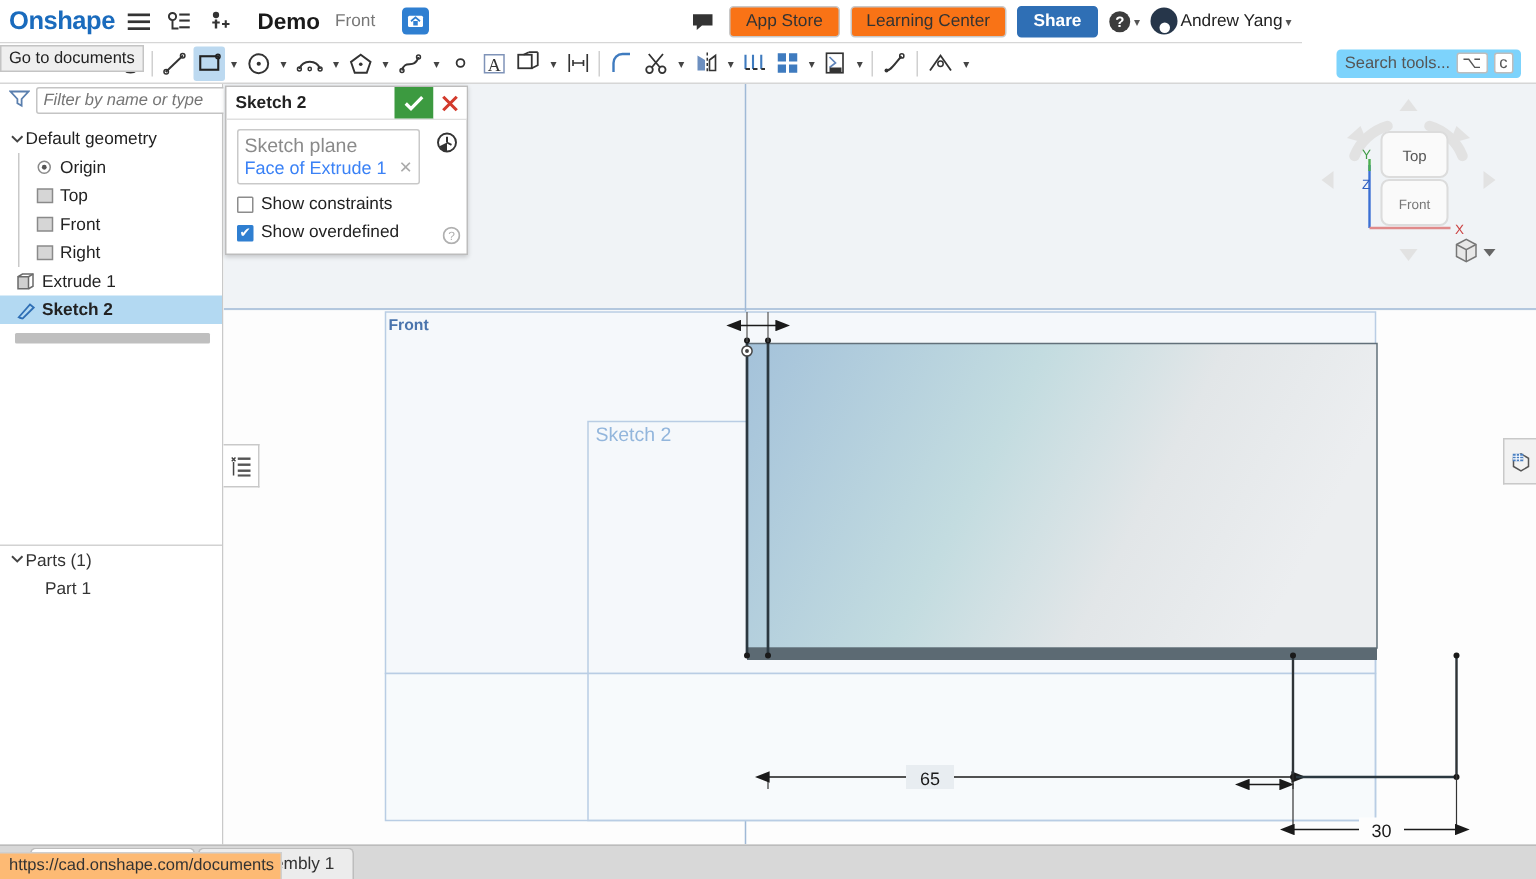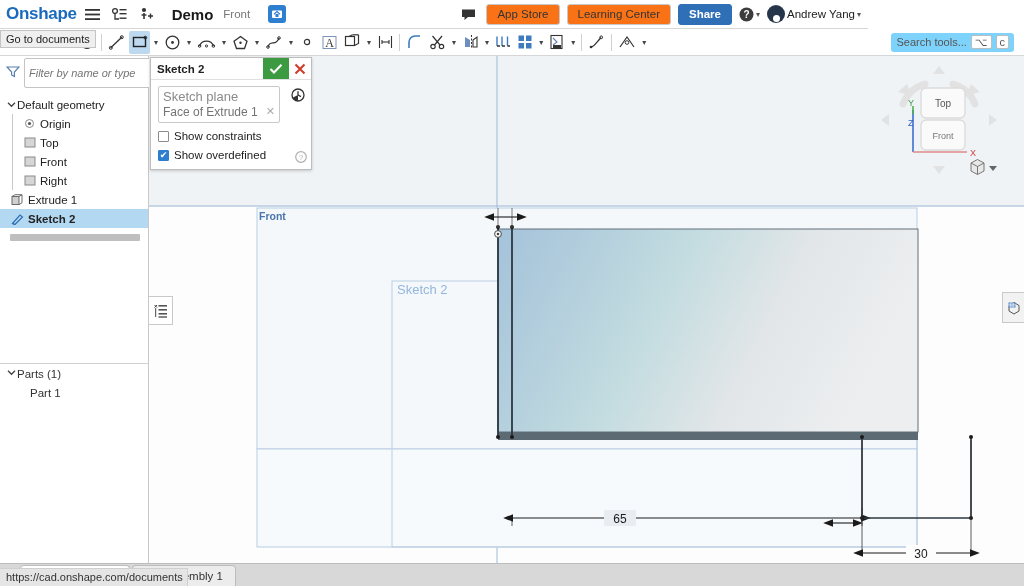--- a/index.html
+++ b/index.html
@@ -93,21 +93,21 @@
     position: absolute; top: 56px; left: 0; width: 149px; height: 507px;
     background: #fff; border-right: 1px solid #c9c9c9;
   }
   .feat-head {
     display: flex; align-items: center; height: 22px; padding: 0 6px; margin-top: 4px;
   }
   .feat-title { font-size: 11.5px; color: #222; font-weight: normal; }
   .feat-head-icons { margin-left: auto; display: flex; gap: 8px; align-items: center; }
   .filter-row { display: flex; align-items: center; padding: 2px 6px 0 6px; gap: 4px; }
   .filter-input {
-    flex: 1; height: 30px; border: 1px solid #c4c4c4; border-radius: 2px;
+    flex: 1; height: 18px; border: 1px solid #c4c4c4; border-radius: 2px;
     font-size: 11px; font-style: italic; color: #9a9a9a; padding: 0 4px;
     font-family: "Liberation Sans", sans-serif; background: #fff;
   }
   .tree { margin-top: 7px; }
   .tree-row {
     display: flex; align-items: center; height: 19px; padding-left: 5px;
     font-size: 11.5px; color: #222; cursor: pointer; position: relative;
   }
   .tree-row.selected { background: #b3d9f2; font-weight: bold; }
   .tree-row.dim { color: #a9a9a9; }
@@ -144,21 +144,21 @@
     width: 26px; background: #3c9a40; display: flex; align-items: center; justify-content: center;
     color: #fff; font-size: 13px; cursor: pointer;
   }
   .dlg-cancel {
     width: 22px; display: flex; align-items: center; justify-content: center;
     color: #d33a2c; font-size: 14px; font-weight: bold; cursor: pointer; background: #fff;
   }
   .dlg-body { padding: 6px 7px 8px 7px; position: relative; }
   .field-box { border: 1px solid #c9c9c9; border-radius: 2px; padding: 2px 4px 3px 4px; position: relative; }
   .field-label { font-size: 13px; color: #8a8a8a; }
-  .field-val { font-size: 12px; color: #737373; padding-top: 1px; }
+  .field-val { font-size: 12px; color: #3b82f6; padding-top: 1px; }
   .field-x { position: absolute; right: 4px; bottom: 4px; color: #aaa; font-size: 11px; cursor: pointer; }
   .clock-icon { position: absolute; right: 6px; top: 8px; cursor: pointer; }
   .chk-row { display: flex; align-items: center; gap: 5px; margin-top: 7px; font-size: 11.5px; color: #222; cursor: pointer; }
   .chk {
     width: 11px; height: 11px; border: 1px solid #8c8c8c; border-radius: 1px; background: #fff;
     display: flex; align-items: center; justify-content: center;
   }
   .chk.on { background: #2f7fd1; border-color: #2f7fd1; color: #fff; font-size: 9px; }
   .dlg-help { position: absolute; right: 4px; bottom: 3px; color: #b0b0b0; cursor: pointer; }
 
@@ -184,21 +184,21 @@
   }
   .tab {
     height: 21px; background: #ececec; border: 1px solid #bdbdbd; border-bottom: none;
     border-radius: 4px 4px 0 0; display: flex; align-items: center; gap: 5px;
     padding: 0 12px; font-size: 11.5px; color: #333; cursor: pointer; margin-right: 2px;
   }
   .tab.active { background: #fff; }
   .tab.first { margin-left: 20px; }
   .status-url {
     position: absolute; left: 0; bottom: 0; z-index: 50;
-    background: #e5e5e5; border: 1px solid #cfcfcf; border-left: none; border-bottom: none;
+    background: #fdba74; border: 1px solid #cfcfcf; border-left: none; border-bottom: none;
     font-size: 11px; color: #333; padding: 2px 4px 3px 6px; white-space: nowrap;
   }
   .dim-text { font-family: "Liberation Sans", sans-serif; font-size: 12px; fill: #1a1a1a; }
 </style>
 </head>
 <body>
 
 <div id="app">
 
   <div class="header">

